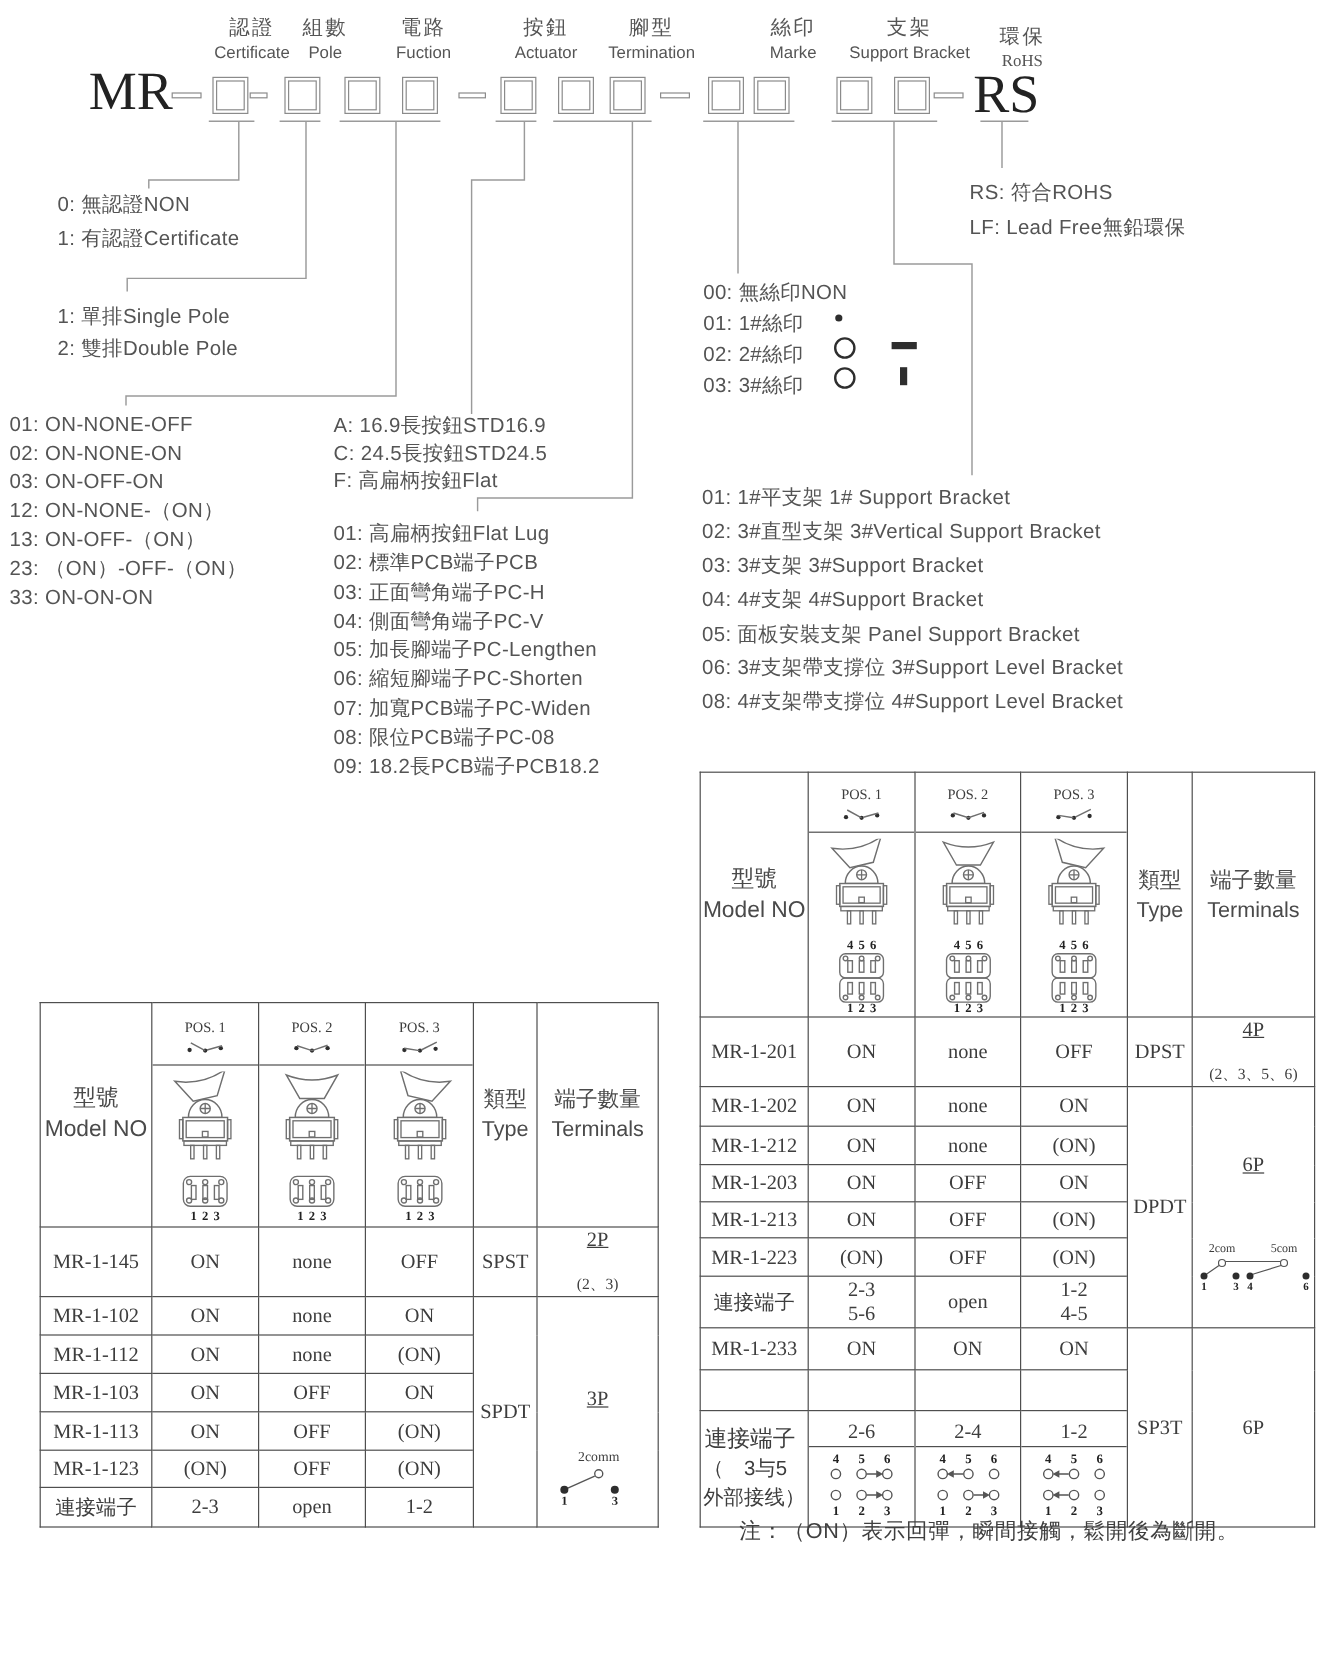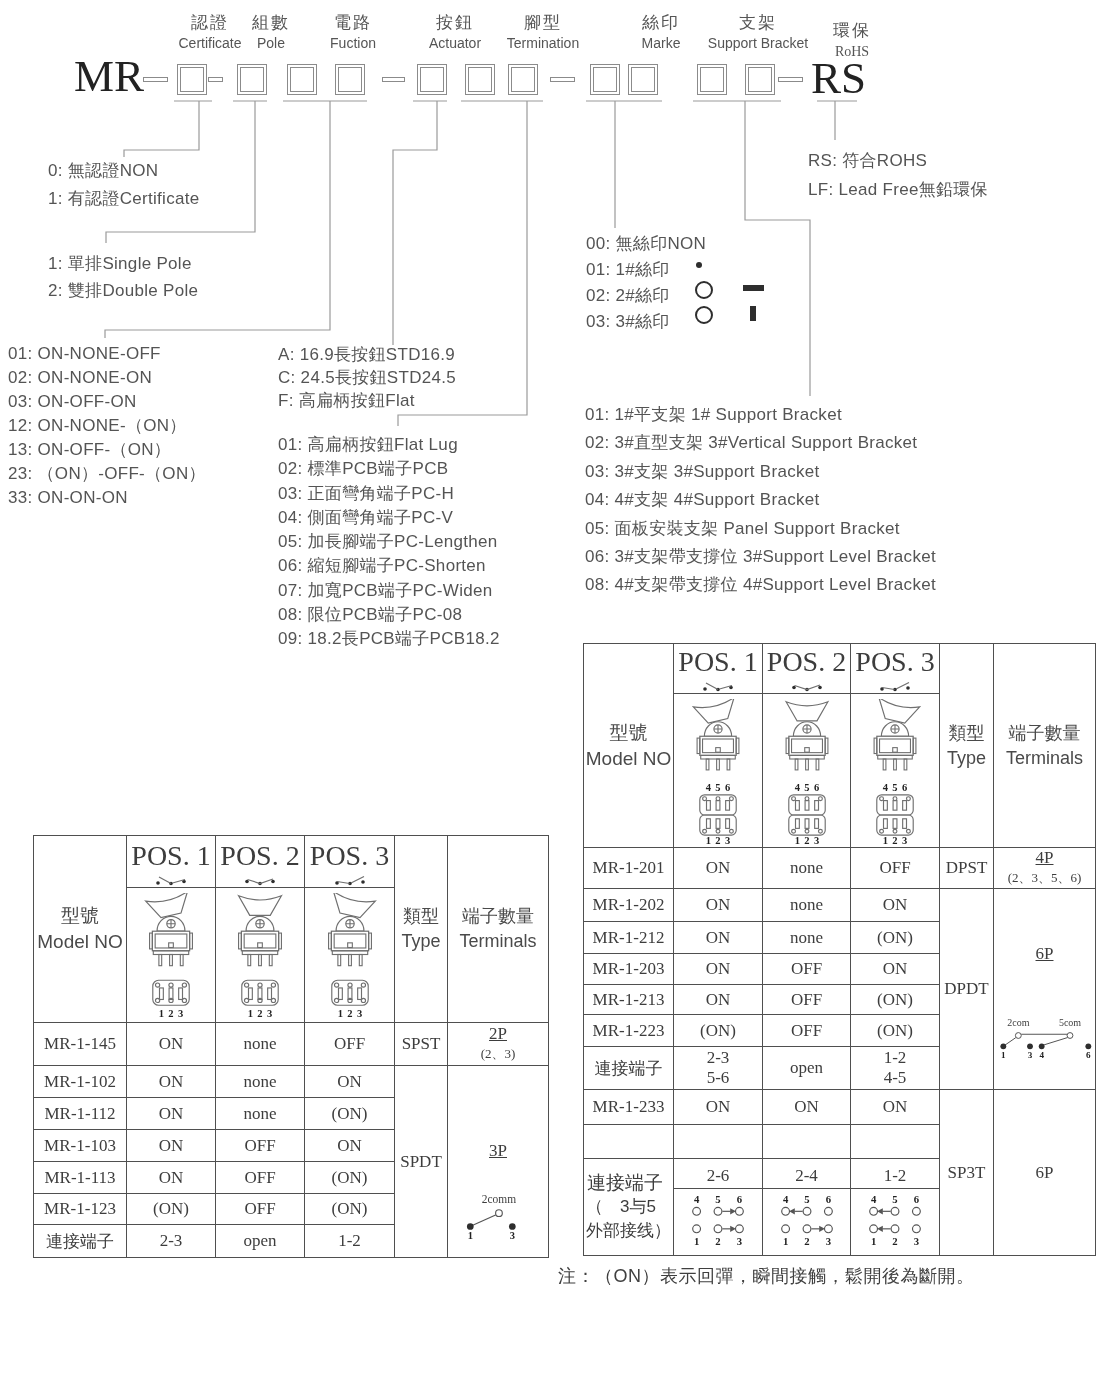--- a/index.html
+++ b/index.html
@@ -23,25 +23,25 @@
   .mk-vbar{position:absolute;width:6px;height:15px;background:#2e2e2e;}
   
   table.swt{position:absolute;border-collapse:collapse;table-layout:fixed;background:#fff;}
   .swt td{border:1px solid #4f4f4f;text-align:center;vertical-align:middle;padding:0;
           font-family:"Liberation Serif",serif;font-size:17px;color:#3d3d3d;overflow:hidden;}
   .swt td.hz{font-family:"Liberation Sans",sans-serif;font-size:19px;line-height:26px;color:#4a4a4a;}
   .swt td.hz.sm{font-size:18px;line-height:25px;}
   .pos-cell{vertical-align:top;}
   .pos-top{height:47px;border-bottom:1px solid #4f4f4f;display:flex;flex-direction:column;
            align-items:center;justify-content:center;gap:1px;}
-  .pos-lbl{font-family:"Liberation Serif",serif;font-size:28px;color:#3d3d3d;}
+  .pos-lbl{font-family:"Liberation Serif",serif;font-size:12px;color:#3d3d3d;}
   .pos-pic{display:flex;flex-direction:column;align-items:center;padding-top:5px;gap:3px;}
   .twoline div{line-height:20px;}
   .tp{font-size:17px;text-decoration:underline;}
-  .tpp{font-size:13px;line-height:15px;}
+  .tpp{font-size:13px;line-height:15px;margin-top:17px;}
   .vstack{display:flex;flex-direction:column;align-items:center;}
   .conn-lbl{font-family:"Liberation Sans",sans-serif;font-size:19px;}
   .conn2lbl{text-align:left !important;}
   .conn2lbl .l1{font-family:"Liberation Sans",sans-serif;font-size:19px;line-height:24px;padding-left:3px;}
   .conn2lbl .l2,.conn2lbl .l3{font-family:"Liberation Sans",sans-serif;font-size:17px;line-height:24px;padding-left:2px;}
   .c2top{height:25px;line-height:25px;border-bottom:1px solid #4f4f4f;font-size:17px;}
   .note{position:absolute;font-size:18px;color:#3f3f3f;letter-spacing:0.5px;white-space:nowrap;}
   
   .ln{stroke:#9a9a9a;stroke-width:1.2;fill:none;}
   .dw{stroke:#6f6f6f;stroke-width:1.3;fill:#fff;}
@@ -633,15 +633,15 @@
       <td class="pos-cell">
         <div class="c2top">1-2</div>
         <svg style="margin:5px auto 0" width="72" height="58" viewBox="0 0 74 58">
               <use href="#sp3t3"></use>
             </svg>
       </td>
     </tr>
     </tbody>
   </table>
 
-  <div class="note" style="left:558px;top:1264px;">注：（ON）表示回彈，瞬間接觸，鬆開後為斷開。</div>
+  <div class="note" style="left:616px;top:1264px;">注：（ON）表示回彈，瞬間接觸，鬆開後為斷開。</div>
 
 </div>
 
 </body></html>

